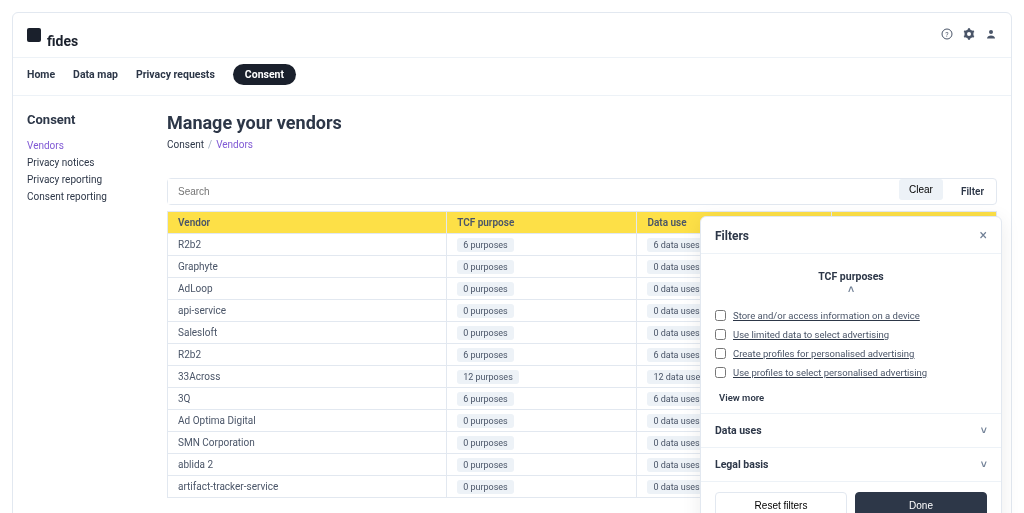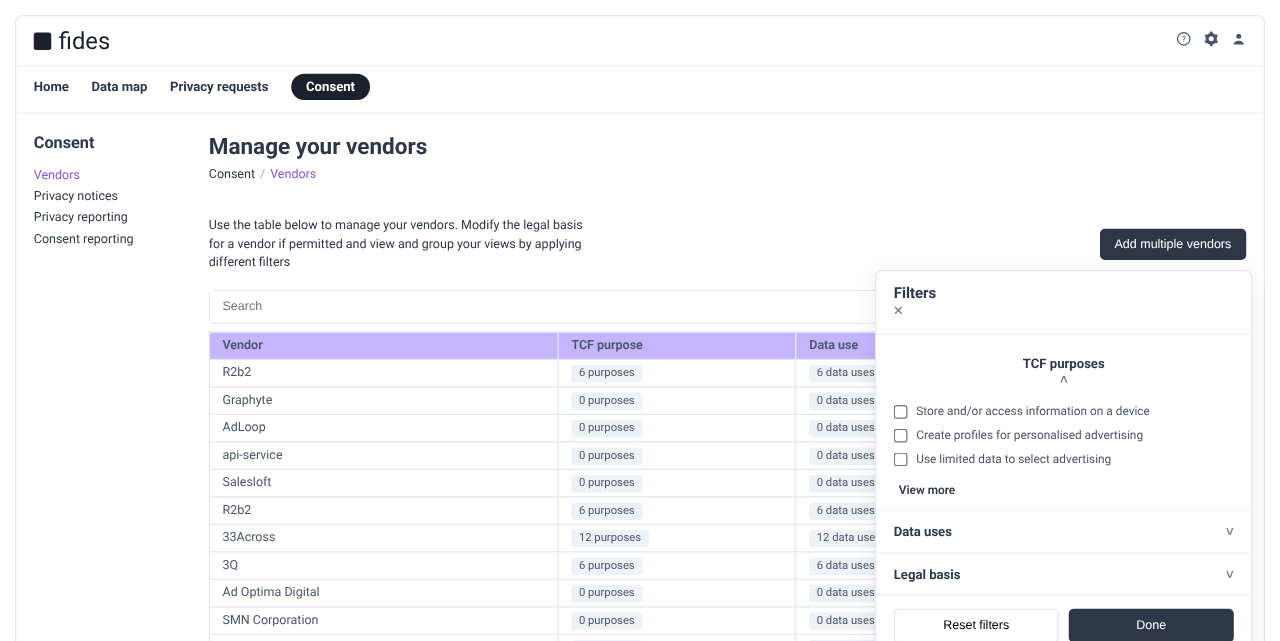--- a/index.html
+++ b/index.html
@@ -1,21 +1,21 @@
 <!DOCTYPE html>
 <html><head>
 <meta charset="utf-8">
 <style>
 * { box-sizing: border-box; margin: 0; padding: 0; }
 body { font-family: -apple-system, BlinkMacSystemFont, "Segoe UI", Roboto, sans-serif; font-size: 11px; background: #fff; color: #2d3748; width: 1024px; }
 .app-container { background: #fff; border: 1px solid #e2e8f0; border-radius: 6px; margin: 12px; }
 .topbar { display: flex; align-items: center; justify-content: space-between; padding: 8px 14px; border-bottom: 1px solid #edf2f7; }
 .brand-wrap { display: flex; align-items: center; gap: 6px; }
 .brand-block { width: 14px; height: 14px; background: #1a202c; border-radius: 2px; }
-.brand { font-weight: 400; font-size: 19px; color: #1a202c; }
+.brand { font-weight: 700; font-size: 14px; color: #1a202c; margin-top: 12px; }
 .topbar-icons { display: flex; gap: 10px; align-items: center; color: #4a5568; }
 .topbar-icons span { cursor: pointer; }
 .navbar { display: flex; gap: 18px; padding: 6px 14px 10px; align-items: center; border-bottom: 1px solid #edf2f7; font-weight: bold; }
 .nav-link { font-size: 10.5px; color: #2d3748; cursor: pointer; }
 .nav-pill { background: #1a202c; color: #fff; padding: 4px 12px; border-radius: 12px; font-size: 10.5px; cursor: pointer; }
 .layout { display: flex; padding: 16px 14px 20px; gap: 30px; }
 .sidebar { width: 110px; flex-shrink: 0; }
 .sidebar h3 { font-size: 13px; font-weight: 700; margin-bottom: 10px; }
 .side-item { font-size: 10px; padding: 3px 0; color: #2d3748; cursor: pointer; }
 .side-item.active { color: #805ad5; }
@@ -27,32 +27,32 @@
 .desc-row { display: flex; justify-content: space-between; align-items: center; gap:16px; margin-bottom: 14px; }
 .desc { font-size: 10px; line-height: 1.5; max-width: 300px; }
 .btn-primary { background: #2d3748; color: #fff; padding: 7px 12px; border-radius: 4px; font-size: 10px; cursor: pointer; border: none; font-weight:500; white-space:nowrap; }
 .search-row { display: flex; justify-content: space-between; align-items: center; border: 1px solid #e2e8f0; border-radius: 4px; margin-bottom: 6px; }
 .search-left { display: flex; align-items: flex-start; flex: 1; }
 .search-input { border: none; outline: none; padding: 7px 10px; font-size: 10px; flex: 1; }
 .clear-btn { background: #edf2f7; border: none; padding: 5px 10px; margin-right:6px; border-radius: 3px; font-size: 10px; cursor: pointer; }
 .filter-btn { font-size: 10px; font-weight: 600; padding: 7px 12px; cursor: pointer; }
 table { width: 100%; border-collapse: collapse; }
 th, td { text-align: left; padding: 5px 10px; border: 1px solid #e2e8f0; font-size: 10px; }
-th { font-weight: 600; color: #4a5568; background:#c4b5fd; }
+th { font-weight: 600; color: #4a5568; background:#fde047; }
 td { color: #4a5568; }
 .badge { background: #edf2f7; padding: 2px 6px; border-radius: 3px; font-size: 9px; color:#4a5568; }
 .filters-panel { position: absolute; top: 216px; left: 700px; width: 302px; background: #fff; border: 1px solid #e2e8f0; border-radius: 6px; box-shadow: 0 4px 20px rgba(0,0,0,0.08); }
-.fp-header { display: flex; justify-content: space-between; align-items: flex-start; padding: 10px 14px; border-bottom: 1px solid #edf2f7; flex-direction: column; }
+.fp-header { display: flex; justify-content: space-between; align-items: flex-end; padding: 10px 14px; border-bottom: 1px solid #edf2f7; }
 .fp-header h4 { font-size: 12px; font-weight: 700; }
 .fp-close { cursor: pointer; font-size: 14px; color: #718096; }
 .fp-section { padding: 10px 14px 0; }
 .fp-section-head { display: flex; justify-content: space-between; align-items: center; cursor: pointer; padding: 6px 0; flex-direction: column; }
 .fp-section-head span { font-size: 10.5px; font-weight: 700; }
 .chev { font-size: 10px; color: #718096; }
-.fp-checks { padding: 4px 0 4px; }
+.fp-checks { padding: 4px 0 4px; text-decoration: underline; }
 .fp-check { display: flex; align-items: center; gap: 7px; padding: 4px 0; }
 .fp-check input { width: 11px; height: 11px; accent-color:#805ad5; }
 .fp-check label { font-size: 9.5px; color: #4a5568; }
 .view-more { font-size: 9.5px; font-weight: 600; padding: 6px 0 10px 4px; cursor: pointer; }
 .fp-collapsed { padding: 10px 14px; border-top: 1px solid #edf2f7; }
 .fp-collapsed-head { display: flex; justify-content: space-between; align-items: center; cursor: pointer; }
 .fp-collapsed-head span { font-size: 10.5px; font-weight: 700; }
 .fp-footer { display: flex; gap: 8px; padding: 10px 14px; border-top: 1px solid #edf2f7; }
 .fp-footer button { flex: 1; padding: 7px; font-size: 10px; border-radius: 4px; cursor: pointer; }
 .btn-reset { background: #fff; border: 1px solid #e2e8f0; }
@@ -102,24 +102,20 @@
       <div class="side-item">Privacy notices</div>
       <div class="side-item">Privacy reporting</div>
       <div class="side-item">Consent reporting</div>
     </div>
 
     <div class="content">
       <div class="page-title">Manage your vendors</div>
       <div class="breadcrumb">
         <span>Consent</span><span class="sep">/</span><a>Vendors</a>
       </div>
-      <div class="desc-row">
-        <div class="desc">Use the table below to manage your vendors. Modify the legal basis for a vendor if permitted and view and group your views by applying different filters</div>
-        <button class="btn-primary">Add multiple vendors</button>
-      </div>
 
       <div class="search-row">
         <div class="search-left">
           <input class="search-input" placeholder="Search" style="">
           <button class="clear-btn">Clear</button>
         </div>
         <div class="filter-btn">Filter</div>
       </div>
 
       <table>
@@ -221,25 +217,29 @@
       <span>TCF purposes</span>
       <span class="chev">˄</span>
     </div>
     <div class="fp-checks" id="fp-checks">
         <div class="fp-check">
           <input type="checkbox" style="">
           <label>Store and/or access information on a device</label>
         </div>
         <div class="fp-check">
           <input type="checkbox" style="">
+          <label>Use limited data to select advertising</label>
+        </div>
+        <div class="fp-check">
+          <input type="checkbox" style="">
           <label>Create profiles for personalised advertising</label>
         </div>
         <div class="fp-check">
           <input type="checkbox" style="">
-          <label>Use limited data to select advertising</label>
+          <label>Use profiles to select personalised advertising</label>
         </div>
       </div>
     <div class="view-more">View more</div>
   </div>
   <div class="fp-collapsed">
     <div class="fp-collapsed-head">
       <span>Data uses</span>
       <span class="chev">˅</span>
     </div>
   </div>

